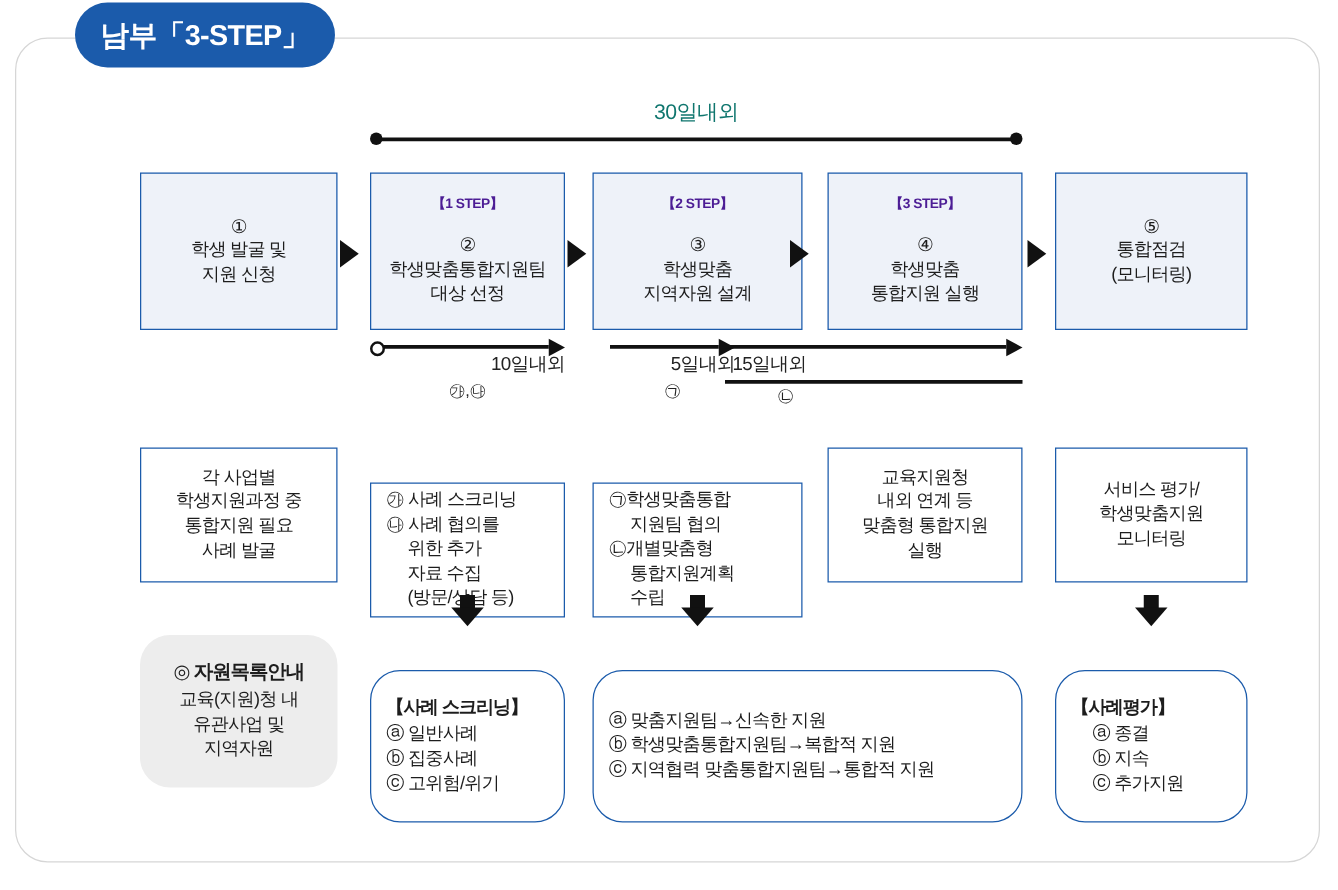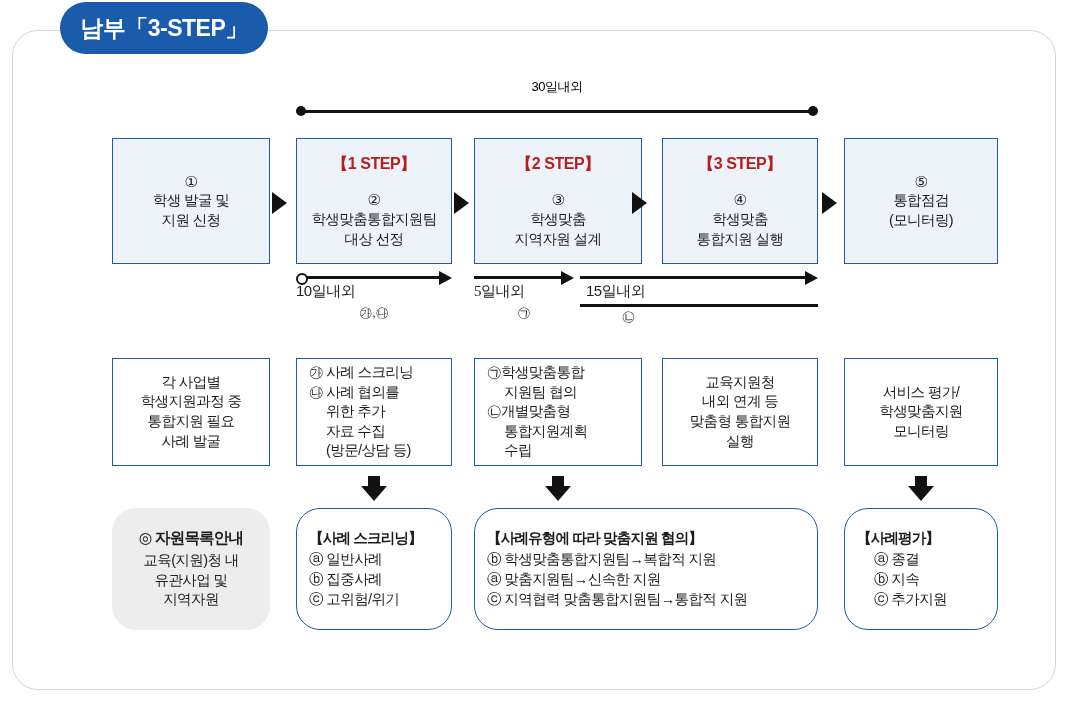--- a/index.html
+++ b/index.html
@@ -54,22 +54,22 @@
     left: 296px;
     top: 78px;
     width: 522px;
     height: 40px;
   }
   .tt-label {
     position: absolute;
     width: 100%;
     top: 0;
     text-align: center;
-    font-size: 13px;
-    color: #000000;
+    font-size: 17px;
+    color: #0f766e;
     letter-spacing: -0.5px;
   }
   .tt-line {
     position: absolute;
     left: 4px;
     right: 4px;
     top: 32px;
     height: 2.5px;
     background: #111;
   }
@@ -114,34 +114,35 @@
   }
   .box.gray {
     background: #ededed;
     border: none;
   }
   .step-row .box { position: absolute; top: 138px; height: 126px; }
   .detail-row .box { position: absolute; top: 358px; height: 108px; }
   .result-row .box { position: absolute; top: 508px; height: 122px; border-radius: 24px; }
 
   .step-title {
-    color: #b91c1c;
+    color: #4c1d95;
     font-weight: bold;
-    font-size: 16px;
+    font-size: 11px;
     margin-bottom: 16px;
     letter-spacing: -0.4px;
   }
   .circ-num { font-size: 15px; line-height: 1.3; }
 
   
   .box.listbox {
     align-items: flex-start;
     text-align: center;
     padding: 8px 0 8px 12px;
     justify-content: center;
+    margin-top: 28px;
   }
   .box.listbox .ln { display: block; white-space: nowrap; }
   .ln.indent { padding-left: 17px; }
   .list-head {
     font-weight: bold;
     letter-spacing: -0.8px;
     margin-bottom: 2px;
   }
   .gray .list-head { font-size: 15.5px; }
 
@@ -183,21 +184,21 @@
     width: 8px;
     height: 8px;
     border: 2px solid #111;
     border-radius: 50%;
     background: #fff;
   }
   .mid .m-label {
     position: absolute;
     top: 12px;
     width: 100%;
-    text-align: left;
+    text-align: right;
     font-size: 15px;
     letter-spacing: -0.5px;
     color: #222;
   }
   .mid .m-sub {
     position: absolute;
     top: 34px;
     width: 100%;
     text-align: center;
     font-size: 13px;
@@ -205,21 +206,21 @@
   }
   .mid .under-rule {
     position: absolute;
     top: 33px;
     left: 0;
     right: 0;
     height: 2.5px;
     background: #111;
   }
   .m1 { left: 296px; width: 156px; }
-  .m2 { left: 474px; width: 100px; font-family: Liberation Serif, serif; }
+  .m2 { left: 488px; width: 100px; }
   .m3 { left: 580px; width: 238px; }
 
   
   .down-arrow {
     position: absolute;
     top: 476px;
     width: 26px;
     height: 26px;
   }
   .down-arrow .stem {
@@ -372,23 +373,22 @@
       <span>유관사업 및</span>
       <span>지역자원</span>
     </div>
     <div class="box plain listbox col c2">
       <span class="ln list-head">【사례 스크리닝】</span>
       <span class="ln">ⓐ 일반사례</span>
       <span class="ln">ⓑ 집중사례</span>
       <span class="ln">ⓒ 고위험/위기</span>
     </div>
     <div class="box plain listbox col c34">
-      <span class="ln list-head">【사례유형에 따라 맞춤지원 협의】</span>
+      <span class="ln">ⓐ 맞춤지원팀→신속한 지원</span>
       <span class="ln">ⓑ 학생맞춤통합지원팀→복합적 지원</span>
-      <span class="ln">ⓐ 맞춤지원팀→신속한 지원</span>
       <span class="ln">ⓒ 지역협력 맞춤통합지원팀→통합적 지원</span>
     </div>
     <div class="box plain listbox col c5">
       <span class="ln list-head">【사례평가】</span>
       <span class="ln indent">ⓐ 종결</span>
       <span class="ln indent">ⓑ 지속</span>
       <span class="ln indent">ⓒ 추가지원</span>
     </div>
   </div>
 

